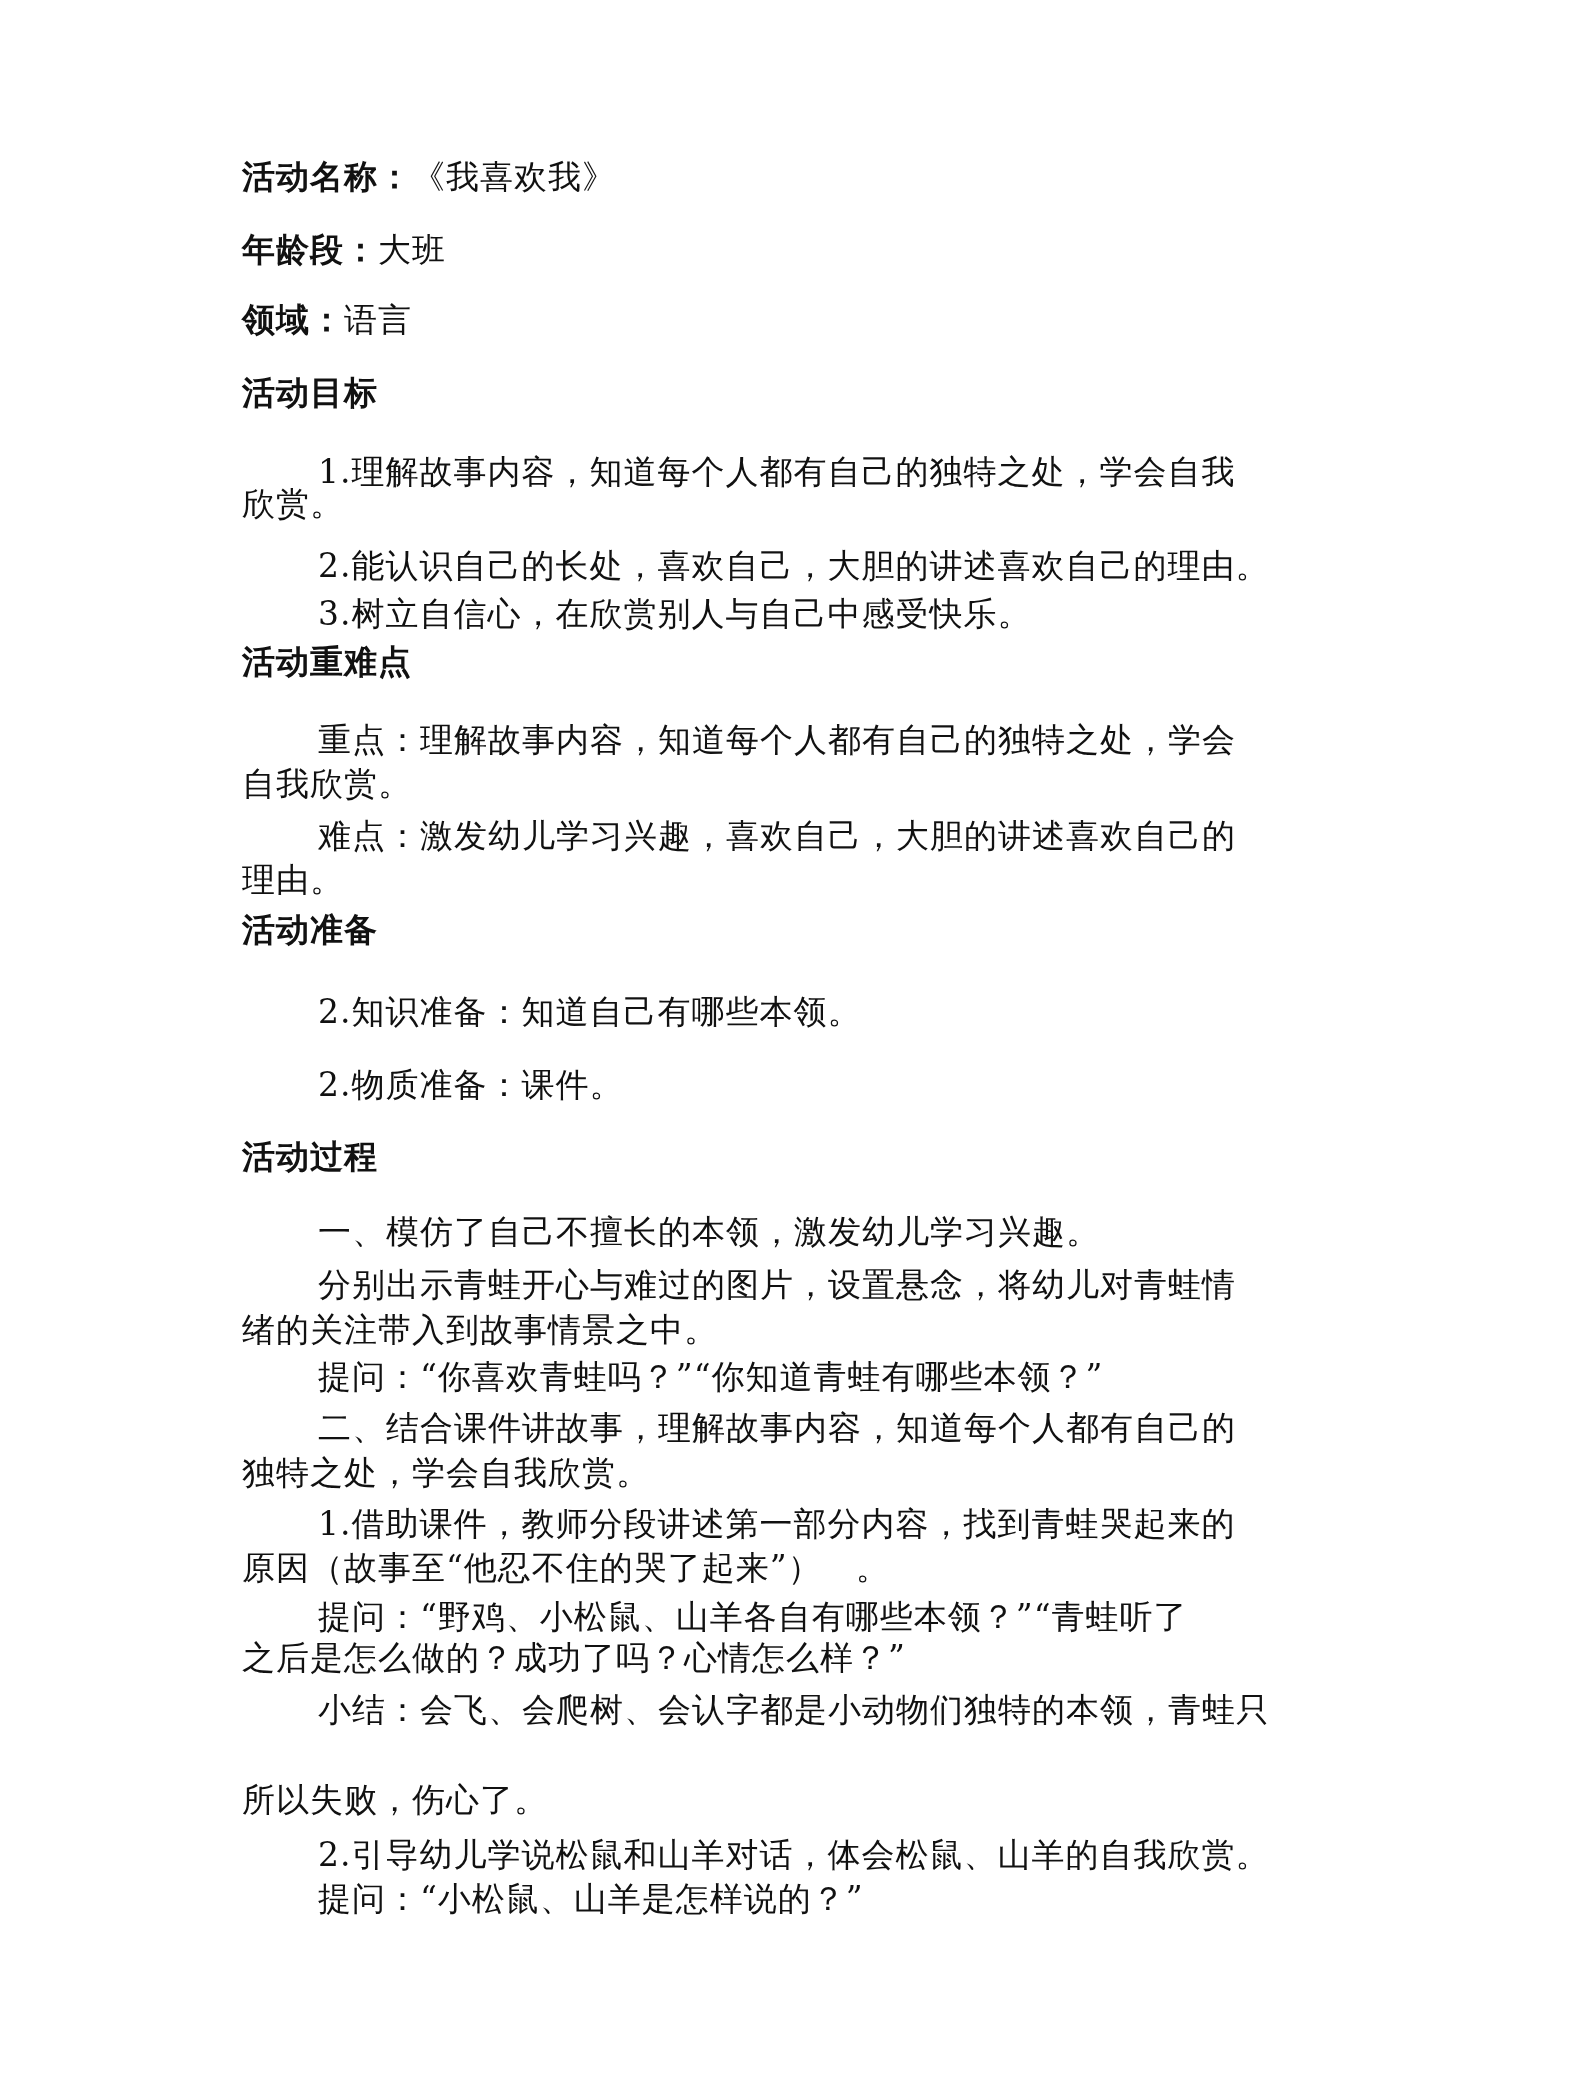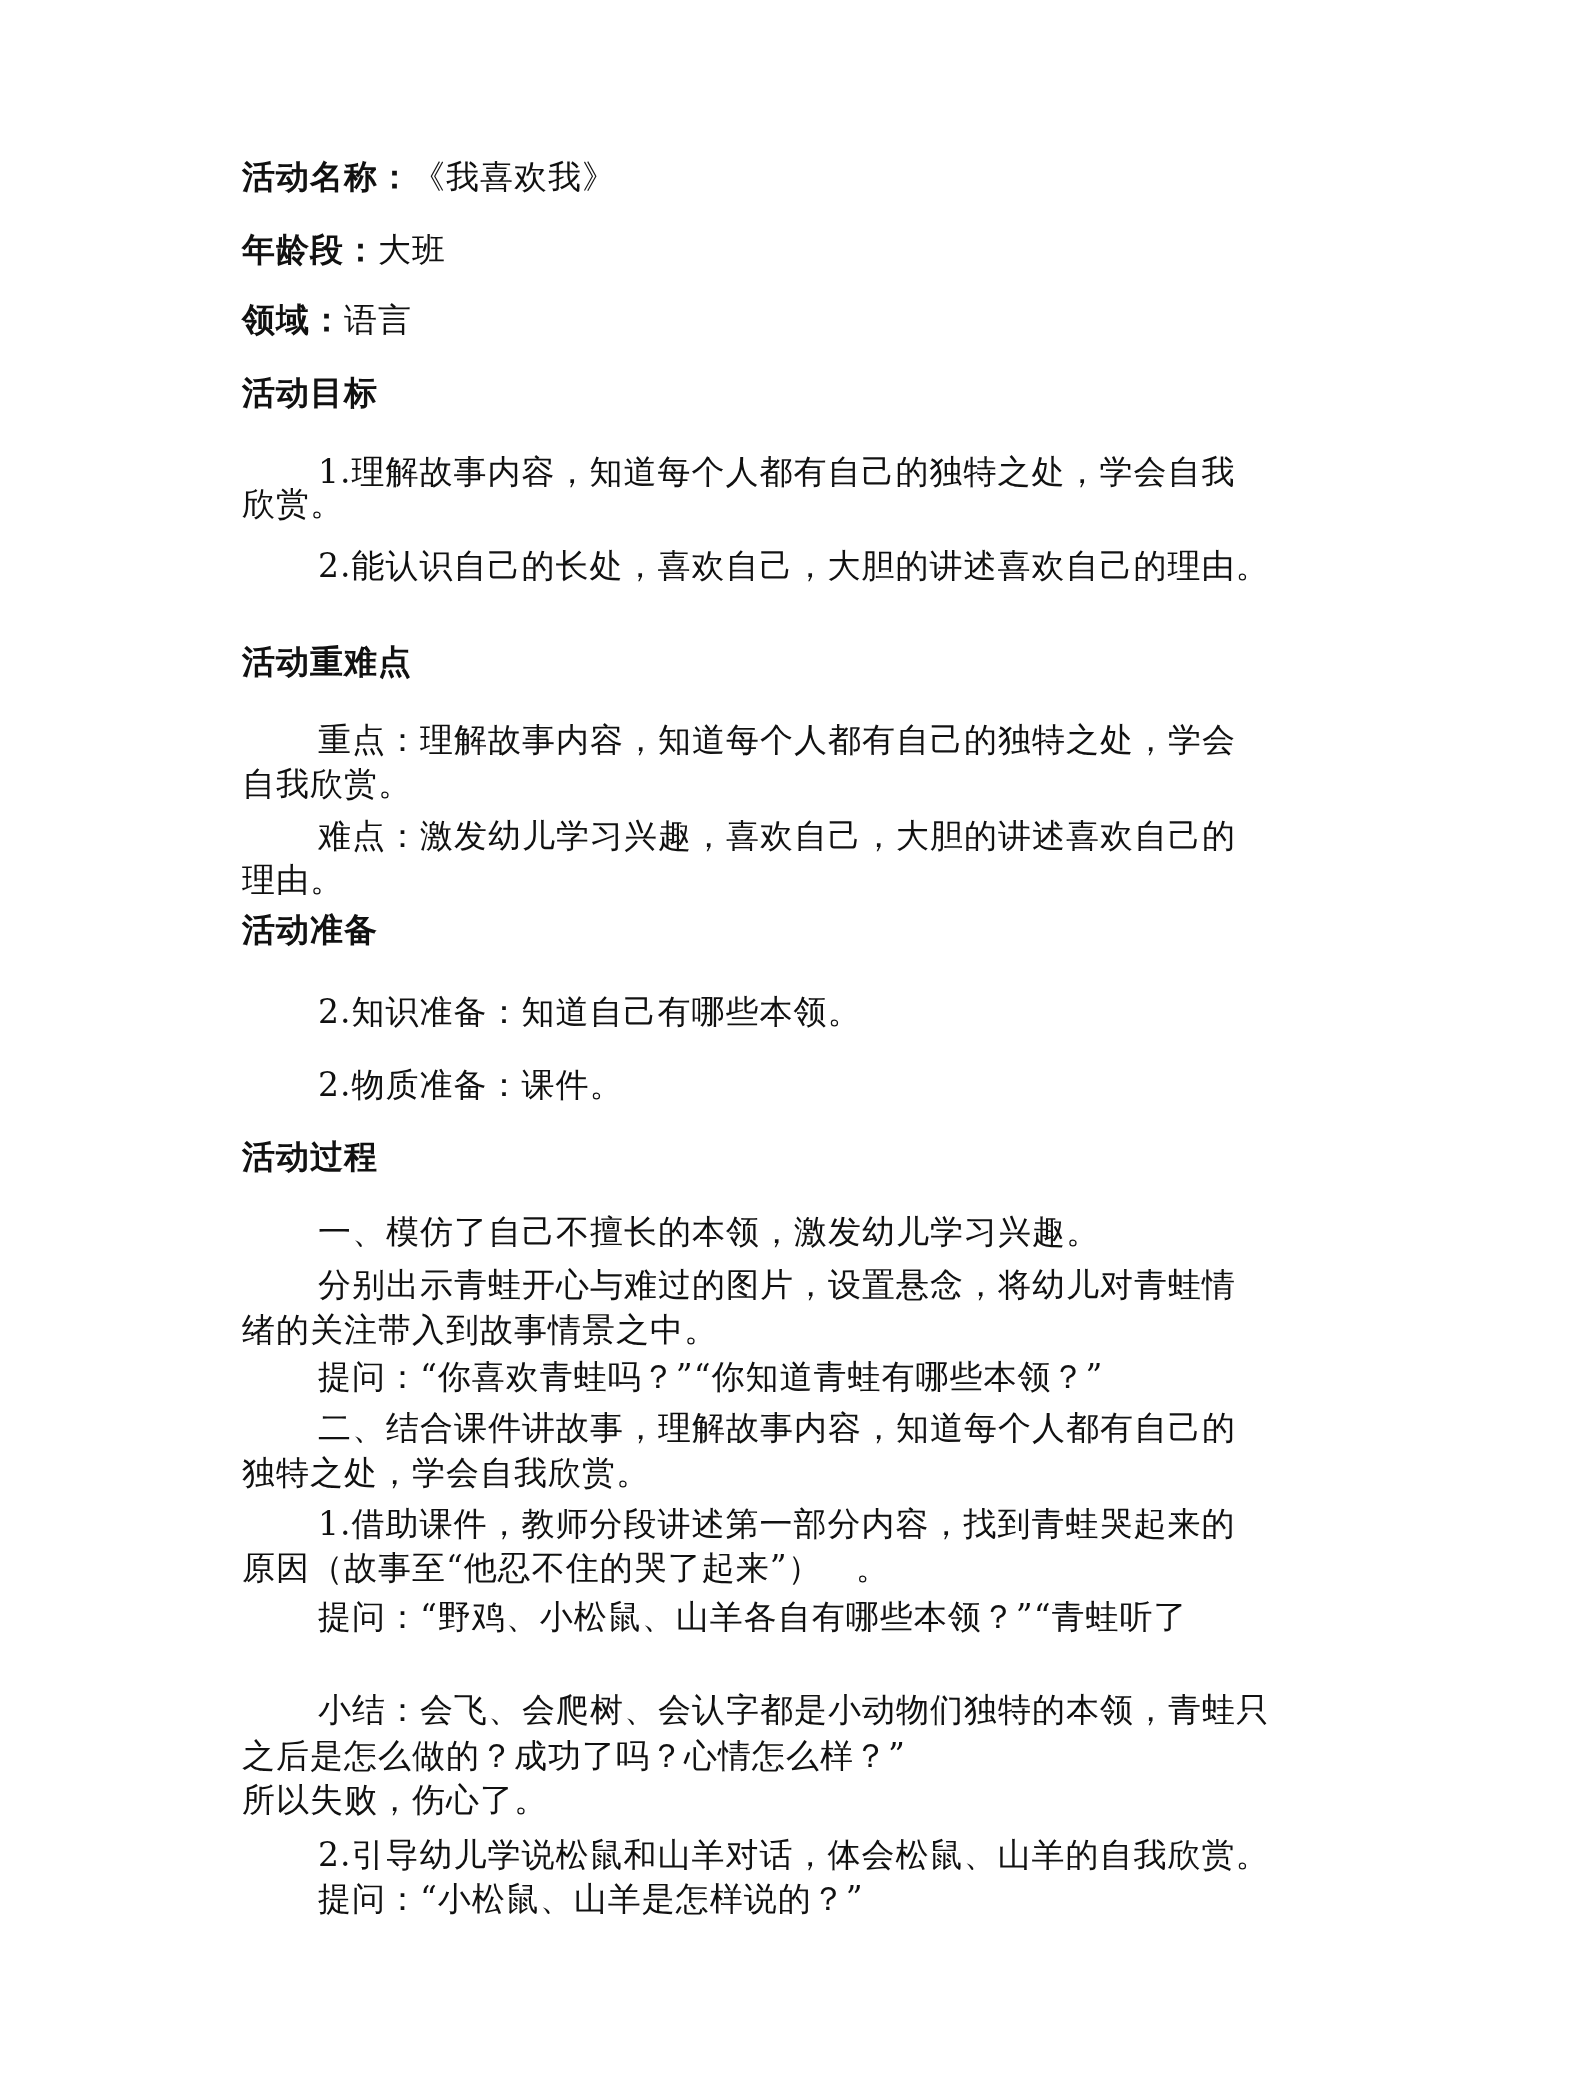--- a/index.html
+++ b/index.html
@@ -23,20 +23,21 @@
     <span class="lbl">年龄段：</span><span>大班</span>
   </div>
   <div class="ln" style="top:300px">
     <span class="lbl">领域：</span><span>语言</span>
   </div>
 
   <div class="ln bold" style="top:373px">活动目标</div>
   <div class="ln ind" style="top:452px">1.理解故事内容，知道每个人都有自己的独特之处，学会自我</div>
   <div class="ln" style="top:484px">欣赏。</div>
   <div class="ln ind" style="top:546px">2.能认识自己的长处，喜欢自己，大胆的讲述喜欢自己的理由。</div>
+  <div class="ln ind" style="top:594px">3.树立自信心，在欣赏别人与自己中感受快乐。</div>
 
   <div class="ln bold" style="top:642px">活动重难点</div>
   <div class="ln ind" style="top:720px">重点：理解故事内容，知道每个人都有自己的独特之处，学会</div>
   <div class="ln" style="top:764px">自我欣赏。</div>
   <div class="ln ind" style="top:816px">难点：激发幼儿学习兴趣，喜欢自己，大胆的讲述喜欢自己的</div>
   <div class="ln" style="top:860px">理由。</div>
 
   <div class="ln bold" style="top:910px">活动准备</div>
   <div class="ln ind" style="top:992px">2.知识准备：知道自己有哪些本领。</div>
   <div class="ln ind" style="top:1065px">2.物质准备：课件。</div>
@@ -44,19 +45,19 @@
   <div class="ln bold" style="top:1137px">活动过程</div>
   <div class="ln ind" style="top:1212px">一、模仿了自己不擅长的本领，激发幼儿学习兴趣。</div>
   <div class="ln ind" style="top:1265px">分别出示青蛙开心与难过的图片，设置悬念，将幼儿对青蛙情</div>
   <div class="ln ind" style="top:1357px">提问：“你喜欢青蛙吗？”“你知道青蛙有哪些本领？”</div>
   <div class="ln" style="top:1310px">绪的关注带入到故事情景之中。</div>
   <div class="ln ind" style="top:1408px">二、结合课件讲故事，理解故事内容，知道每个人都有自己的</div>
   <div class="ln" style="top:1453px">独特之处，学会自我欣赏。</div>
   <div class="ln ind" style="top:1504px">1.借助课件，教师分段讲述第一部分内容，找到青蛙哭起来的</div>
   <div class="ln" style="top:1548px">原因（故事至“他忍不住的哭了起来”）　。</div>
   <div class="ln ind" style="top:1597px">提问：“野鸡、小松鼠、山羊各自有哪些本领？”“青蛙听了</div>
-  <div class="ln" style="top:1736px">之后是怎么做的？成功了吗？心情怎么样？”</div>
+  <div class="ln" style="top:1638px">之后是怎么做的？成功了吗？心情怎么样？”</div>
   <div class="ln ind" style="top:1690px">小结：会飞、会爬树、会认字都是小动物们独特的本领，青蛙只</div>
   <div class="ln" style="top:1780px">所以失败，伤心了。</div>
   <div class="ln ind" style="top:1835px">2.引导幼儿学说松鼠和山羊对话，体会松鼠、山羊的自我欣赏。</div>
   <div class="ln ind" style="top:1879px">提问：“小松鼠、山羊是怎样说的？”</div>
 
 </div>
 
 </body></html>

